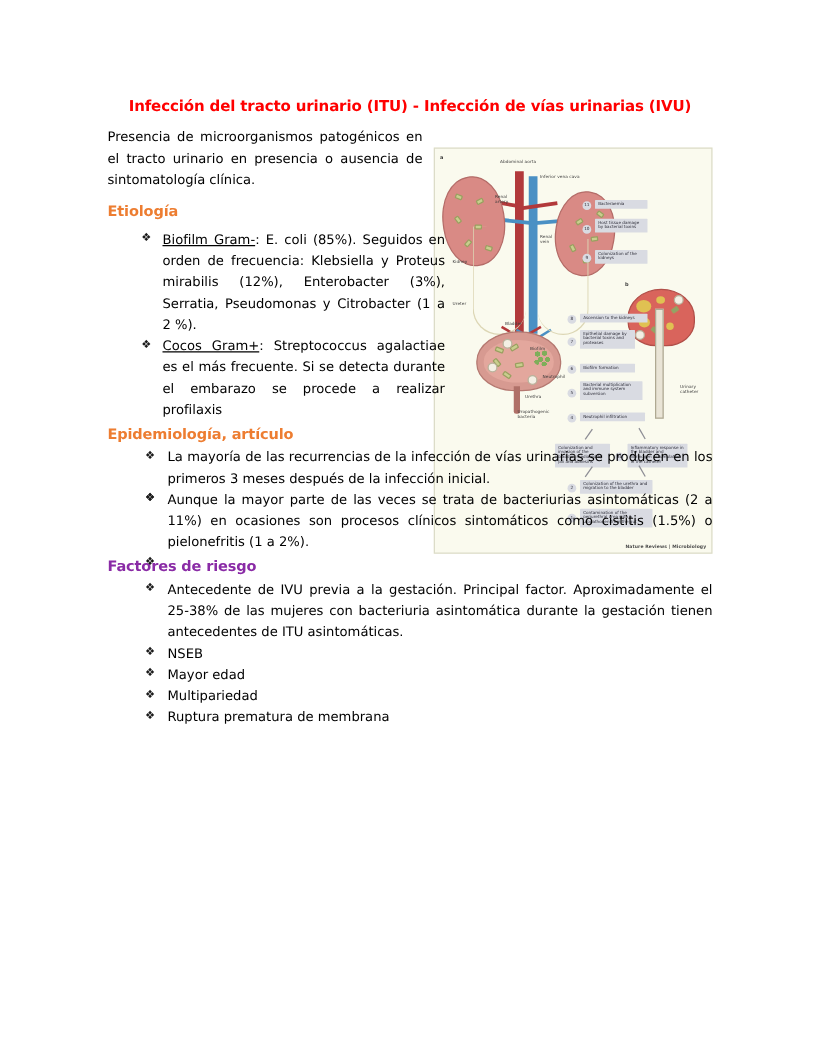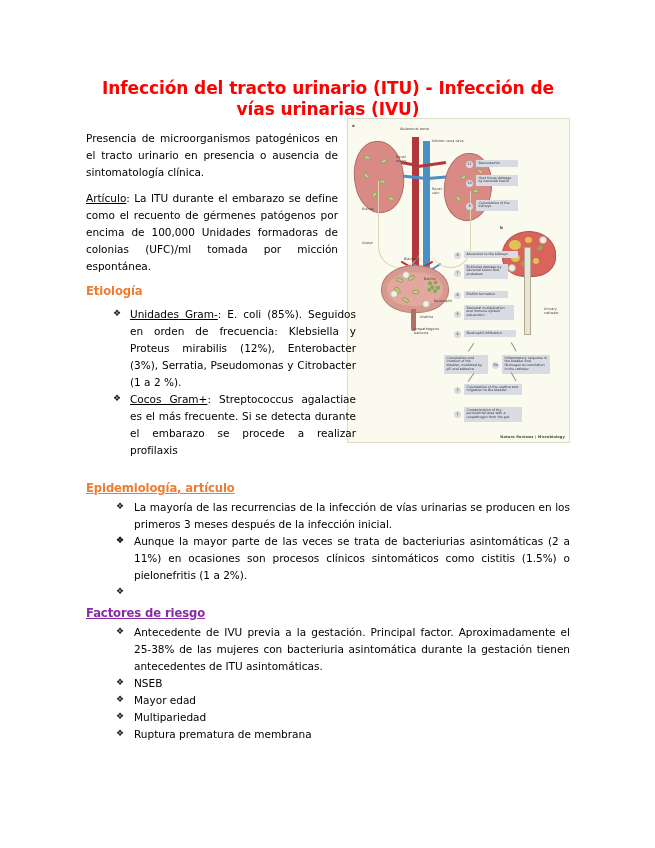--- a/index.html
+++ b/index.html
@@ -24,40 +24,40 @@
   }
   .content {
     position: absolute;
     left: 86px;
     top: 78px;
     width: 484px;
   }
 
   
   .doc-title {
-    font-size: 17px;
+    font-size: 12px;
     font-weight: bold;
     color: #FF0000;
     text-align: center;
     letter-spacing: -0.1px;
     line-height: 1.25;
     margin: 0 0 9px 0;
   }
 
   
   .h-section {
     font-size: 11.6px;
     font-weight: bold;
     line-height: 1.3;
     margin: 0 0 3px 0;
     letter-spacing: -0.1px;
   }
   .h-orange { color: #ED7D31; }
   .h-purple { color: #8A2BA6; }
-  .h-spaced { margin-top: 22px; text-decoration: underline; }
+  .h-spaced { margin-top: 3px; }
 
   
   p.body {
     font-size: 10.5px;
     line-height: 1.62;
     margin: 0 16px 9px 0;
     text-align: justify;
   }
   p.body.tight { margin-bottom: 4px; }
   .u { text-decoration: underline; }
@@ -370,28 +370,27 @@
     <div class="arrow" style="left:168px; top:262px; width:10px; transform:rotate(-120deg);"></div>
 
     <span class="fig-cap">Nature Reviews | Microbiology</span>
   </div>
 
   <div class="content">
 
     <h1 class="doc-title">Infección del tracto urinario (ITU) - Infección de vías urinarias (IVU)</h1>
 
     <p class="body col-narrow">Presencia de microorganismos patogénicos en el tracto urinario en presencia o ausencia de sintomatología clínica.</p>
-    <p class="body col-narrow"><span class="u">Artículo</span><span>: La ITU durante el embarazo se define como el recuento de gérmenes patógenos por encima de 100,000 Unidades formadoras de colonias (UFC)/ml tomada por micción espontánea.</span></p>
 
     <h2 class="h-section h-orange">Etiología</h2>
 
     <ul class="bullets indented" style="width:252px; margin-top:7px;">
       <li>
         <span class="bul">❖</span>
-        <span class="u">Unidades Gram-</span><span>: E. coli (85%). Seguidos en orden de frecuencia: Klebsiella y Proteus mirabilis (12%), Enterobacter (3%), Serratia, Pseudomonas y Citrobacter (1 a 2 %).</span>
+        <span class="u">Biofilm Gram-</span><span>: E. coli (85%). Seguidos en orden de frecuencia: Klebsiella y Proteus mirabilis (12%), Enterobacter (3%), Serratia, Pseudomonas y Citrobacter (1 a 2 %).</span>
       </li>
       <li>
         <span class="bul">❖</span>
         <span class="u">Cocos Gram+</span><span>: Streptococcus agalactiae es el más frecuente. Si se detecta durante el embarazo se procede a realizar profilaxis</span>
       </li>
     </ul>
 
     <h2 class="h-section h-orange h-spaced">Epidemiología, artículo</h2>
     <ul class="bullets wide indented" style="width:466px;">
       <li><span class="bul">❖</span><span>La mayoría de las recurrencias de la infección de vías urinarias se producen en los primeros 3 meses después de la infección inicial.</span></li>

